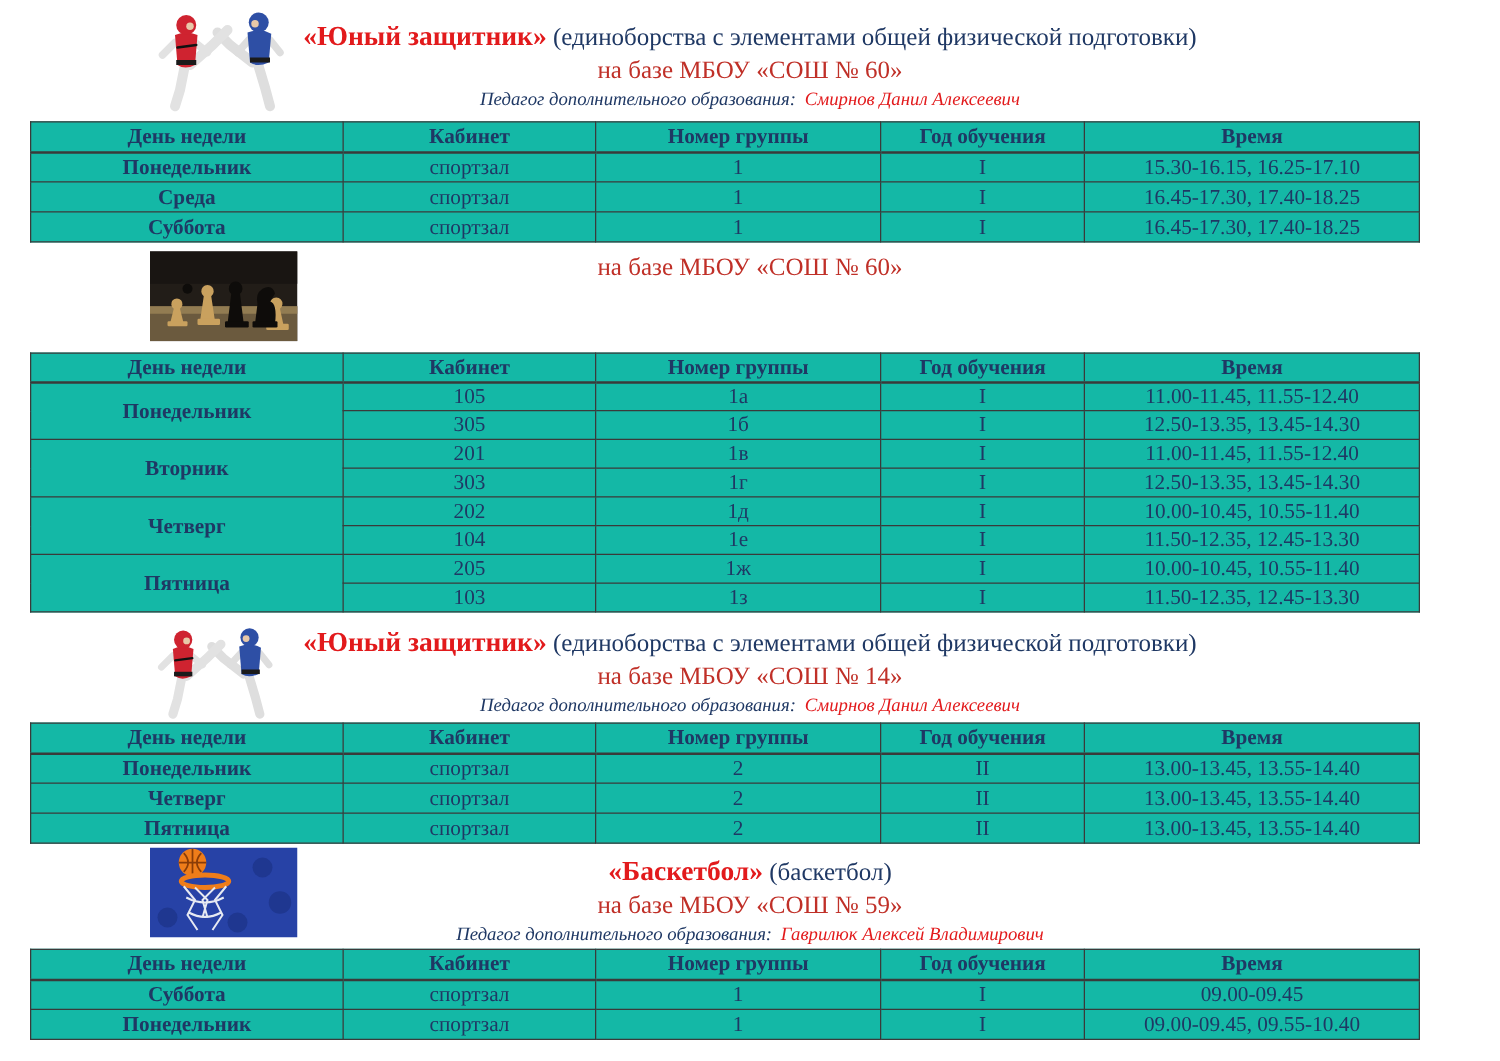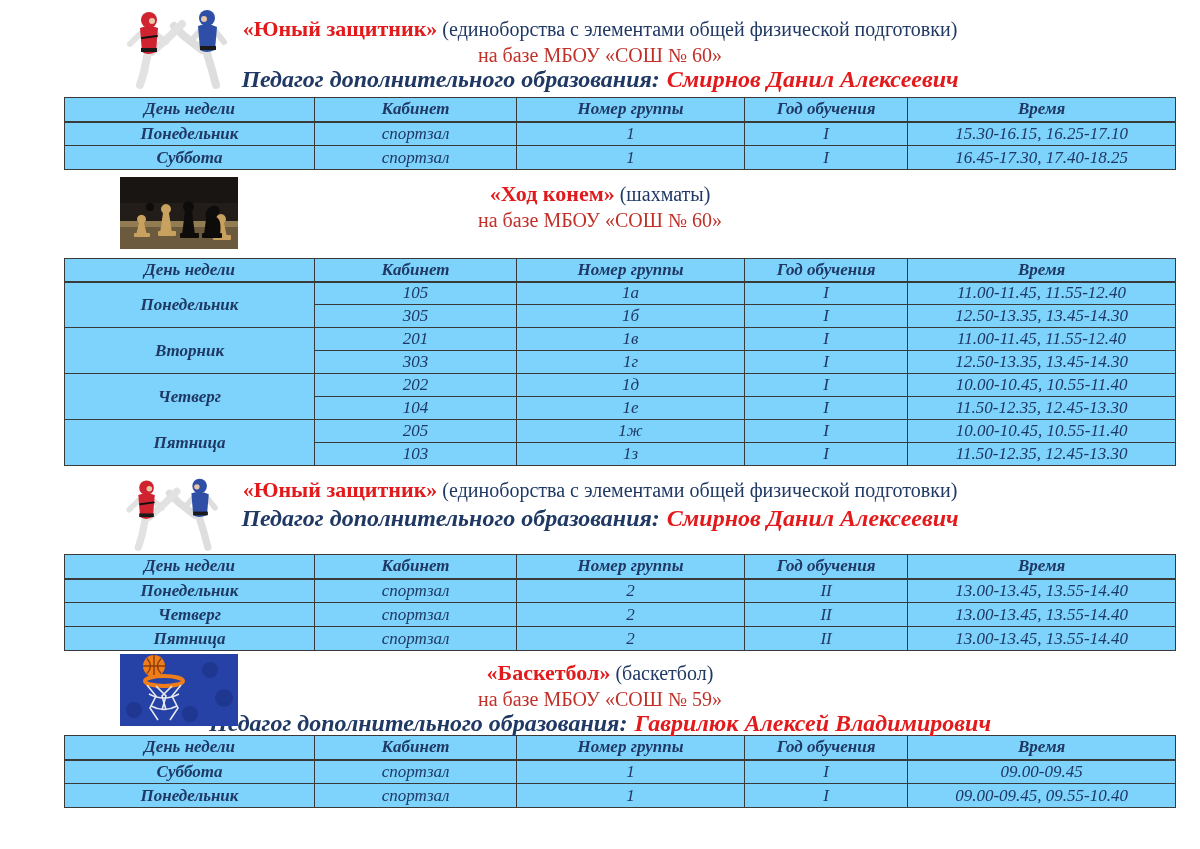--- a/index.html
+++ b/index.html
@@ -21,32 +21,31 @@
   .sec-head.h4 { height: 84px; padding-top: 7px;  }
 
   .sec-img { position: absolute; left: 120px; top: 4px; line-height: 0; }
   .sec-head.h2 .sec-img, .sec-head.h3 .sec-img { top: 7px; }
   .sec-head.h4 .sec-img { top: 3px; }
 
   .l1 { font-size: 22px; line-height: 29px; white-space: nowrap; }
   .t-title { font-weight: bold; color: #e21a1c; }
   .t-sub   { color: #1f3864; font-size: 20px; margin-left: 5px; font-weight: normal; }
   .l2 { font-size: 20px; line-height: 22px; color: #c03028; }
-  .l3 { font-size: 24px; line-height: 26px; font-weight: bold; font-style: italic; white-space: nowrap; }
+  .l3 { font-size: 15px; line-height: 26px; font-weight: normal; font-style: italic; white-space: nowrap; }
   .t-ped  { color: #1f3864; }
   .t-name { color: #e21a1c; margin-left: 7px; }
 
   
   table.sched {
     border-collapse: collapse;
     table-layout: fixed;
-    margin-left: 64px;
+    margin-left: 24px;
     width: 1112px;
-    background: #7dd3fc;
-    font-style: italic;
+    background: #14b8a6;
   }
   .sched th, .sched td {
     border: 1.5px solid #3a3a3a;
     text-align: center;
     vertical-align: middle;
     padding: 0 4px;
     font-size: 17px;
     overflow: hidden;
     white-space: nowrap;
   }
@@ -121,20 +120,27 @@
       <th>Время</th>
     </tr>
     <tr>
       <td class="day">Понедельник</td>
       <td>спортзал</td>
       <td>1</td>
       <td>I</td>
       <td>15.30-16.15, 16.25-17.10</td>
     </tr>
     <tr>
+      <td class="day">Среда</td>
+      <td>спортзал</td>
+      <td>1</td>
+      <td>I</td>
+      <td>16.45-17.30, 17.40-18.25</td>
+    </tr>
+    <tr>
       <td class="day">Суббота</td>
       <td>спортзал</td>
       <td>1</td>
       <td>I</td>
       <td>16.45-17.30, 17.40-18.25</td>
     </tr>
   </tbody>
     </table>
 
   <div class="sec-head h2">
@@ -153,23 +159,20 @@
           <rect x="93" y="58" width="18" height="5" rx="1"></rect>
         </g>
         <g fill="#0e0c0a">
           <path d="M62 58 l3 -24 a5.5 5.5 0 1 1 7 0 l3 24 z"></path>
           <rect x="60" y="56" width="19" height="5" rx="1"></rect>
           <path d="M84 58 l2 -16 q-2 -8 4 -12 q8 -4 10 4 l-4 6 q6 2 4 18 z"></path>
           <rect x="82" y="56" width="20" height="5" rx="1"></rect>
           <circle cx="30" cy="30" r="4"></circle>
         </g>
       </svg>
-    </div>
-    <div class="l1">
-      <span class="t-title">«Ход конем»</span><span class="t-sub">(шахматы)</span>
     </div>
     <div class="l2">на базе МБОУ «СОШ № 60»</div>
   </div>
 
   <table class="sched r23">
     <colgroup>
         <col style="width:22.5%">
         <col style="width:18.2%">
         <col style="width:20.5%">
         <col style="width:14.7%">
@@ -240,20 +243,21 @@
 
   <div class="sec-head h3">
     <div class="sec-img">
       <svg width="108" height="79" viewBox="0 0 118 86">
           <use href="#tkd"></use>
         </svg>
     </div>
     <div class="l1">
       <span class="t-title">«Юный защитник»</span><span class="t-sub">(единоборства с элементами общей физической подготовки)</span>
     </div>
+    <div class="l2">на базе МБОУ «СОШ № 14»</div>
     <div class="l3">
       <span class="t-ped">Педагог дополнительного образования:</span><span class="t-name">Смирнов Данил Алексеевич</span>
     </div>
   </div>
 
   <table class="sched r24">
     <colgroup>
         <col style="width:22.5%">
         <col style="width:18.2%">
         <col style="width:20.5%">

